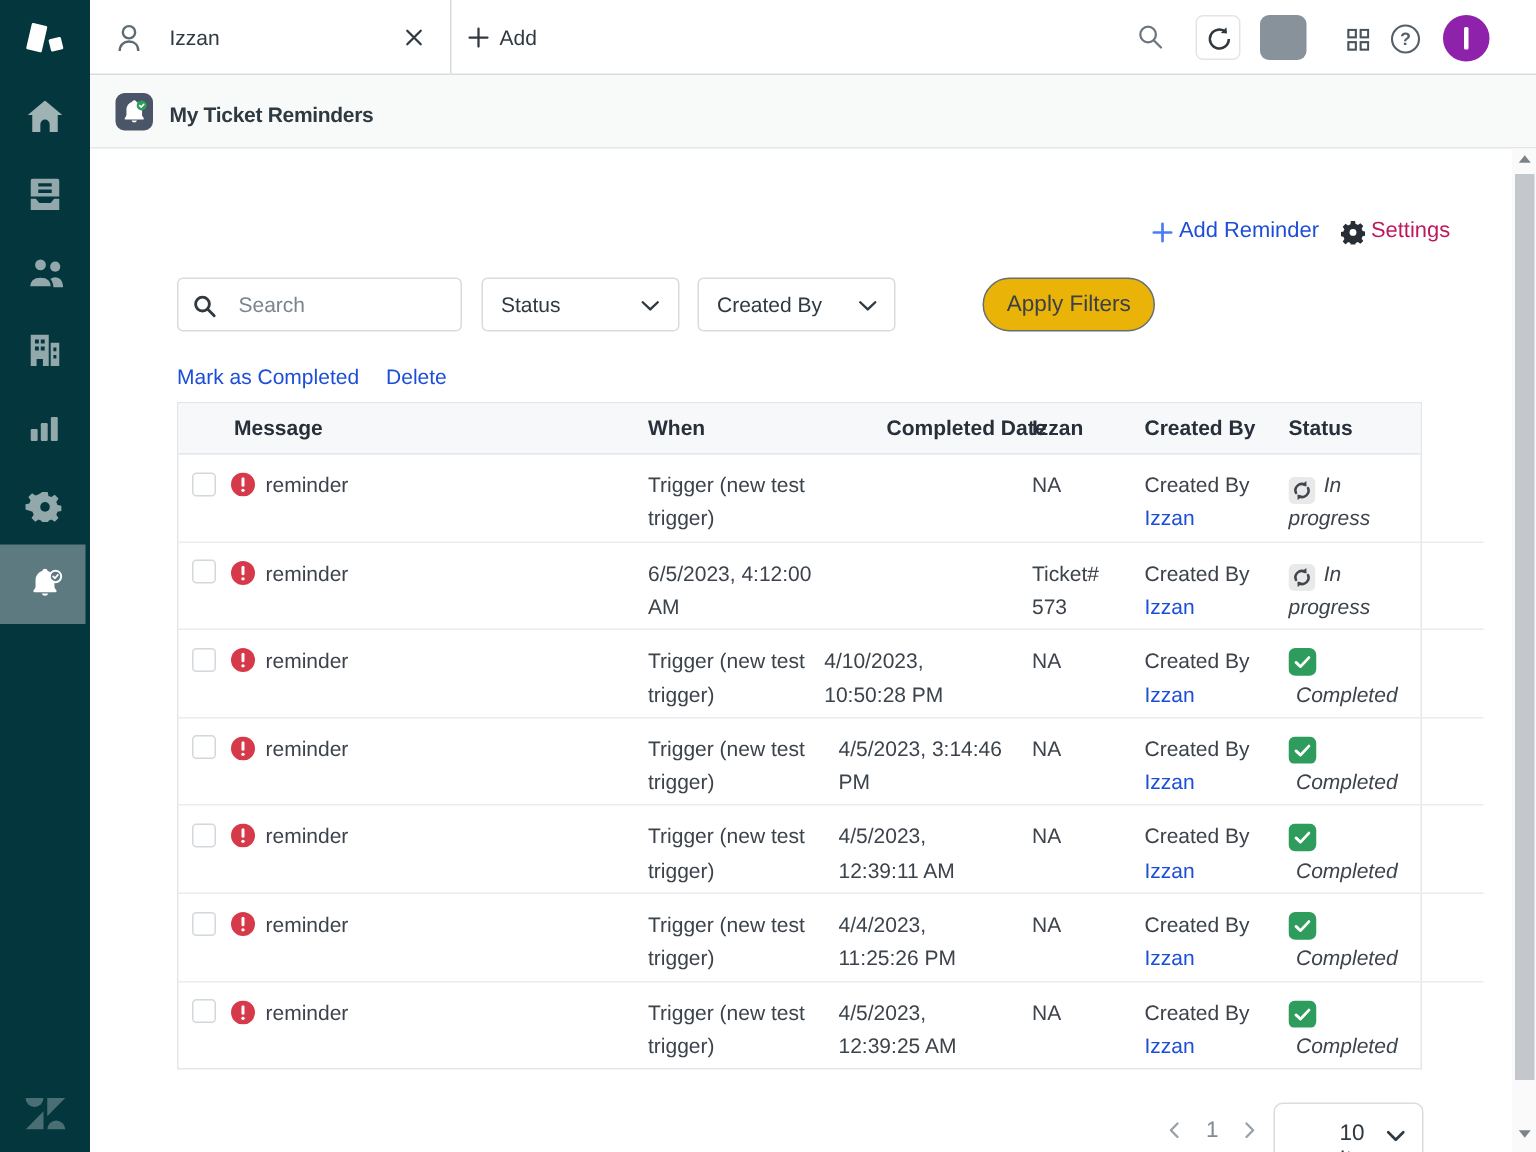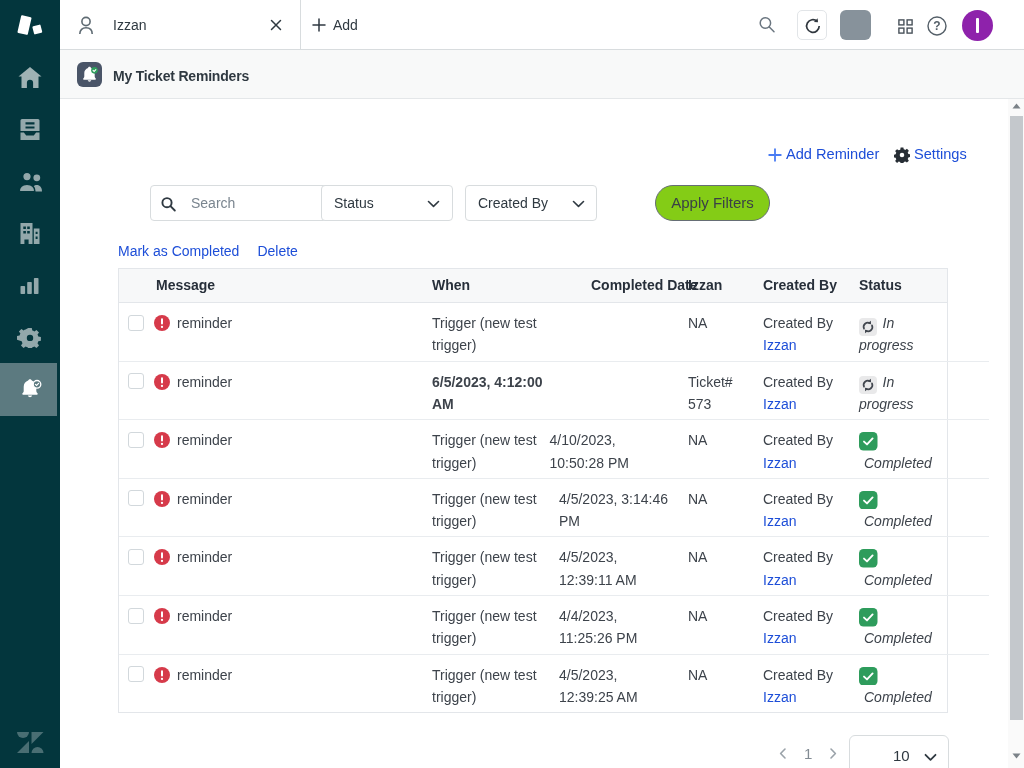--- a/index.html
+++ b/index.html
@@ -25,24 +25,24 @@
 
 
 #sbar { position:absolute; left:1008px; top:99px; width:16px; height:669px; background:#fafafa; }
 #sthumb { position:absolute; left:1.5px; top:17px; width:13px; height:604px; background:#c4c8cc; }
 
 
 .blue { color:#1d4ed8; }
 
 
 .inputbox { position:absolute; top:185px; height:36px; border:1px solid #d8dcde; border-radius:4px; background:#fff; font-size:14px; color:#2f3941; }
-#searchbox { left:118px; width:190px;margin-left:32px; }
+#searchbox { left:118px; width:190px; }
 #statusbox { left:321px; width:132px; }
 #createdbox { left:465px; width:132px; }
-#applybtn { position:absolute; left:655px; top:185px; width:115px; height:36px; border:1px solid #666e75; border-radius:18px; text-align:center; line-height:34px; font-size:15px; color:#3a4046; background:#84cc16; }
+#applybtn { position:absolute; left:655px; top:185px; width:115px; height:36px; border:1px solid #666e75; border-radius:18px; text-align:center; line-height:34px; font-size:15px; color:#3a4046; background:#eab308; }
 
 #bulklinks { position:absolute; left:118px; top:243px; font-size:14px; }
 
 
 #tbl { position:absolute; left:117.5px; top:267.5px; width:830px; height:445.5px; border:1px solid #e3e6ea; }
 #thead { position:absolute; left:0; top:0; width:100%; height:34.5px; background:#f7f8f9; border-bottom:1px solid #e3e6ea; }
 .th { position:absolute; top:8px; font-size:14px; font-weight:bold; color:#272f3a; }
 .row { position:absolute; left:0; width:870px; height:58.6px; border-bottom:1px solid #e9ecef; }
 .row:last-of-type { border-bottom:none; }
 .cell { position:absolute; font-size:14px; line-height:22.4px; color:#3d434b; top:9px; }
@@ -201,21 +201,21 @@
 
 <div class="abs" style="left:768px;top:146px;width:196px;height:18px;">
   <svg style="position:absolute;left:0;top:1.5px;" width="14" height="14" viewBox="0 0 14 14">
     <path d="M7 1.2 V12.8 M1.2 7 H12.8" stroke="#4a7cf3" stroke-width="1.8" stroke-linecap="round"></path>
   </svg>
   <span class="blue abs" style="left:18px;top:0;font-size:14.6px;">Add Reminder</span>
   <svg style="position:absolute;left:126px;top:1px;" width="16" height="16" viewBox="0 0 21 21">
     <path d="M8.7 1 h3.6 l.5 2.6 a7 7 0 0 1 2 .8 l2.2-1.5 2.5 2.5-1.5 2.2 a7 7 0 0 1 .8 2 l2.6.5 v3.6 l-2.6.5 a7 7 0 0 1 -.8 2 l1.5 2.2-2.5 2.5-2.2-1.5 a7 7 0 0 1 -2 .8 l-.5 2.6 H8.7 l-.5-2.6 a7 7 0 0 1 -2-.8 L4 21.4 1.5 18.9 3 16.7 a7 7 0 0 1 -.8-2 L-.4 14.2 V10.6 l2.6-.5 a7 7 0 0 1 .8-2 L1.5 5.9 4 3.4 l2.2 1.5 a7 7 0 0 1 2-.8 Z" fill="#272e35" transform="translate(0,-0.5)"></path>
     <circle cx="10.5" cy="10.4" r="3" fill="#fff"></circle>
   </svg>
-  <span class="abs" style="left:146px;top:0;font-size:14.6px;color:#1d4ed8;">Settings</span>
+  <span class="abs" style="left:146px;top:0;font-size:14.6px;color:#be185d;">Settings</span>
 </div>
 
 <div class="inputbox" id="searchbox">
   <svg style="position:absolute;left:9px;top:10px;" width="17" height="17" viewBox="0 0 17 17">
     <circle cx="7" cy="6.7" r="4.6" stroke="#2f3941" stroke-width="1.9" fill="none"></circle>
     <path d="M10.5 10.2 L14.8 14.5" stroke="#2f3941" stroke-width="1.9" stroke-linecap="round"></path>
   </svg>
   <span style="position:absolute;left:40px;top:9px;color:#7a858f;">Search</span>
 </div>
 <div class="inputbox" id="statusbox">
@@ -268,21 +268,21 @@
       <span class="cell ital" style="left:740.5px;top:31.4px;">progress</span>
     </div>
   <div class="row" style="top:93.1px;">
       <span class="cb"></span>
       <svg class="redic" width="16" height="16" viewBox="0 0 16 16">
         <circle cx="8" cy="8" r="8" fill="#d63a4a"></circle>
         <rect x="7" y="3.2" width="2" height="6.3" rx="1" fill="#fff"></rect>
         <circle cx="8" cy="11.9" r="1.15" fill="#fff"></circle>
       </svg>
       <span class="cell" style="left:58.5px;">reminder</span>
-      <span class="cell" style="left:313.5px;font-weight:bold;">6/5/2023, 4:12:00<br>AM</span>
+      <span class="cell" style="left:313.5px;">6/5/2023, 4:12:00<br>AM</span>
       <span class="cell blue" style="left:569.5px;">Ticket#<br>573</span>
       <span class="cell" style="left:644.5px;">Created By<br><span class="blue">Izzan</span></span>
       <svg style="position:absolute;left:740.5px;top:14.5px;" width="18" height="18" viewBox="0 0 18 18">
         <rect x="0" y="0" width="18" height="18" rx="4" fill="#e9e9ea"></rect>
         <g stroke="#41464e" stroke-width="1.7" fill="none" stroke-linecap="round">
           <path d="M5.0 10.6 A4.2 4.2 0 0 1 11.0 5.3"></path>
           <path d="M13.0 7.4 A4.2 4.2 0 0 1 7.0 12.7"></path>
         </g>
         <path d="M11.9 2.7 L12.0 6.3 L8.7 5.2 Z" fill="#41464e"></path>
         <path d="M6.1 15.3 L6.0 11.7 L9.3 12.8 Z" fill="#41464e"></path>

